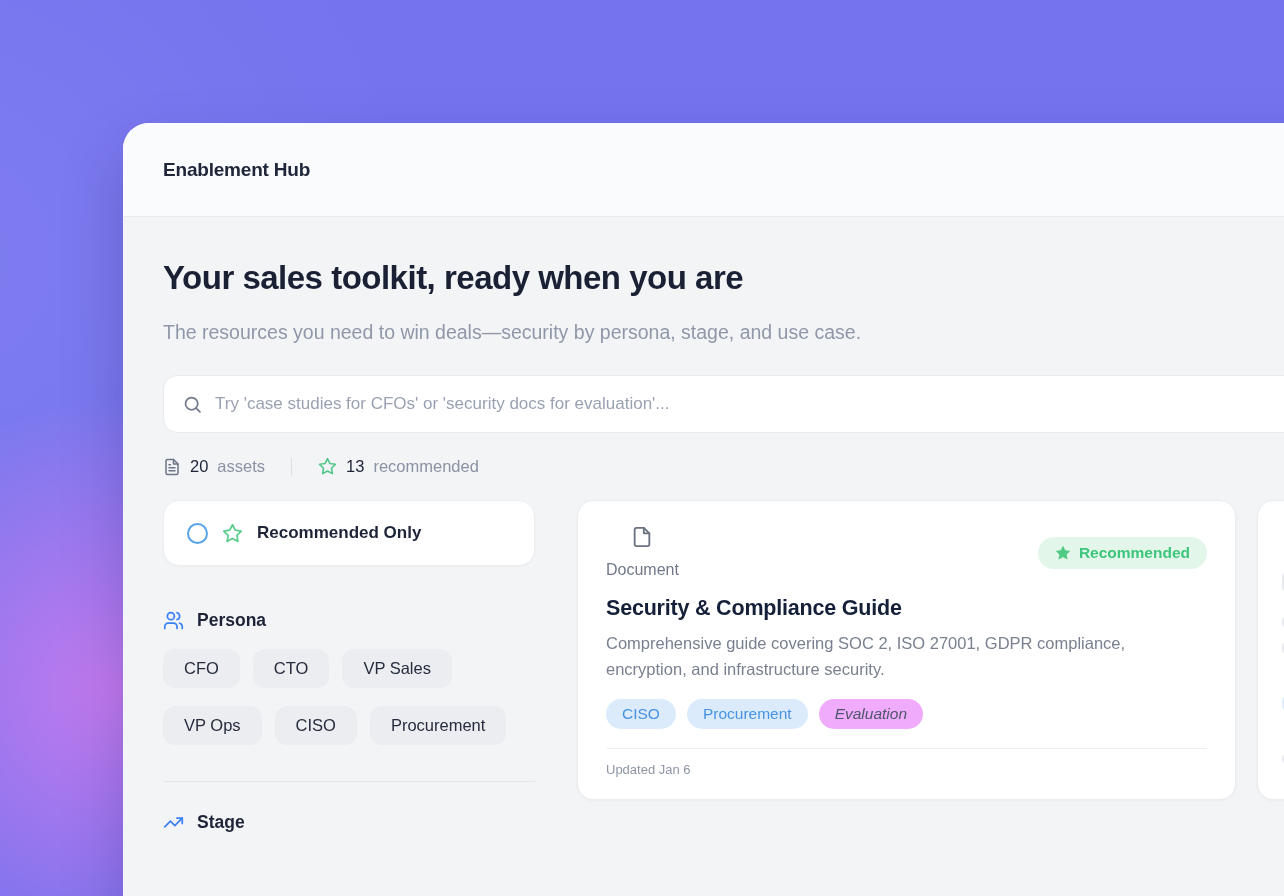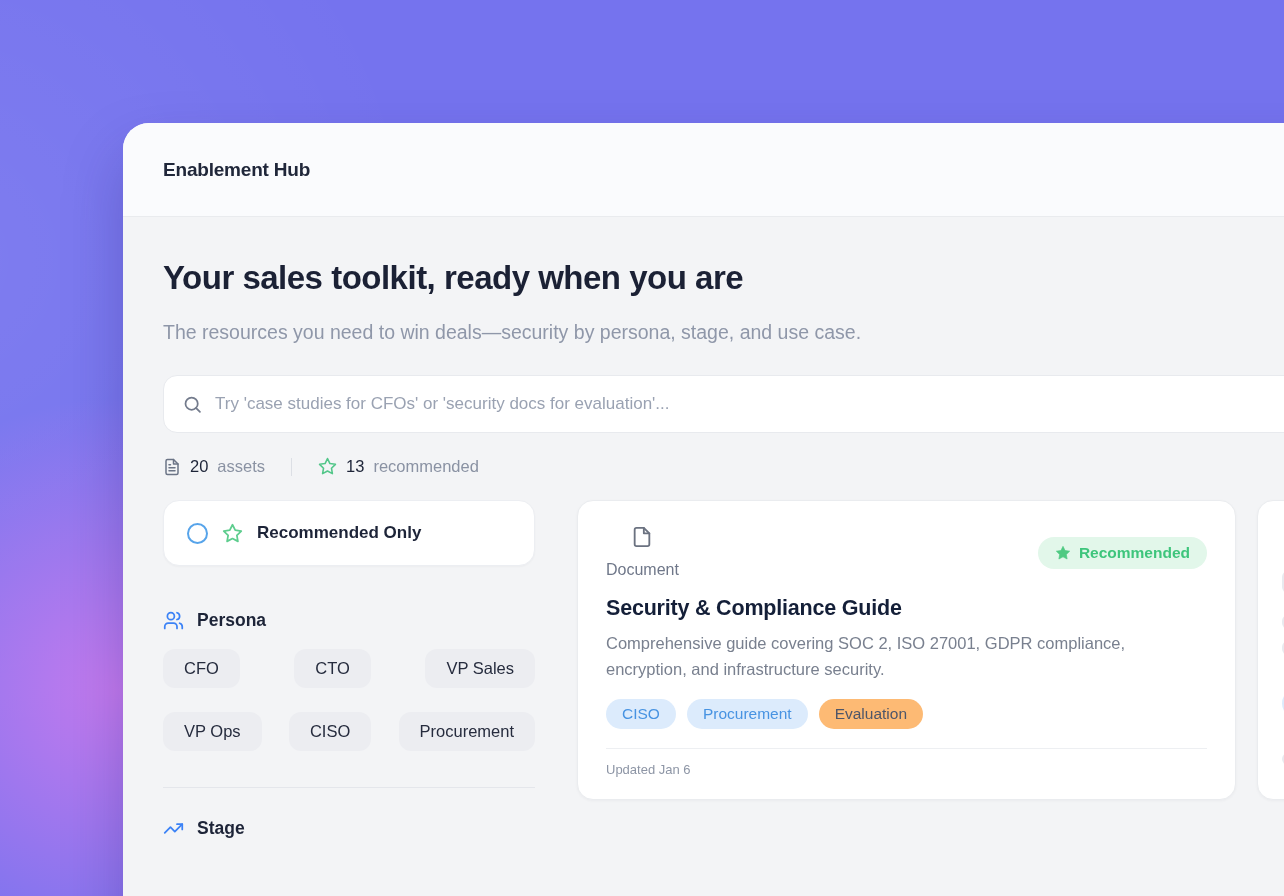--- a/index.html
+++ b/index.html
@@ -69,21 +69,21 @@
     border:2px solid #57a4ea; background:#ffffff;
   }
   .rec-label{ font-size:17px; font-weight:600; color:#1d2438; }
 
   .filter-header{
     margin-top:44px; display:flex; align-items:center; gap:13px;
     font-size:17.5px; font-weight:700; color:#1d2438;
   }
   .filter-header.stage{ margin-top:30px; }
 
-  .chips{ margin-top:18px; display:flex; flex-wrap:wrap; gap:24px 13px;justify-content:space-between; }
+  .chips{ margin-top:18px; display:flex; flex-wrap:wrap; gap:18px 13px; }
   .chip{
     border:none; cursor:pointer; background:#ecedf1; color:#262c3e;
     font-family:"Liberation Sans", sans-serif;
     font-size:16.5px; font-weight:500; padding:10px 21px; border-radius:12px;
   }
   .filters hr{ margin-top:36px; border:none; border-top:1px solid #e4e6eb; }
 
   
   .asset-card{
     width:659px; height:300px; flex:0 0 auto; margin-right:21px;
@@ -96,21 +96,21 @@
   .badge{
     display:flex; align-items:center; gap:8px;
     background:#e2f7ea; color:#3ec57c; font-size:15.5px; font-weight:600;
     padding:7px 17px; border-radius:17px;
   }
   .card-title{ margin-top:17px; font-size:21.5px; font-weight:800; color:#141f38; letter-spacing:-.2px; }
   .card-desc{ margin-top:10px; font-size:16.5px; line-height:25.5px; color:#79808f; max-width:580px; }
   .tags{ margin-top:17px; display:flex; gap:11px; }
   .tag{ font-size:15.5px; font-weight:500; padding:6px 16px; border-radius:15px; }
   .tag.blue{ background:#dcebfc; color:#4793e2; }
-  .tag.gray{ background:#fdba74; color:#4e5669; }
+  .tag.gray{ background:#f0abfc; color:#4e5669;font-style:italic; }
   .card-divider{ margin-top:19px; border:none; border-top:1px solid #edeff2; }
   .card-updated{ margin-top:13px; font-size:13px; color:#8d95a5; }
 
   
   .asset-card.partial{ position:relative; }
   .sk{ background:#e8eaef; border-radius:6px; }
   .sk-icon{ position:absolute; left:24px; top:70px; width:22px; height:22px; }
   .sk-line1{ position:absolute; left:24px; top:114px; width:150px; height:14px; }
   .sk-line2{ position:absolute; left:24px; top:140px; width:230px; height:14px; }
   .sk-chip{ position:absolute; left:24px; top:188px; width:70px; height:29px;

